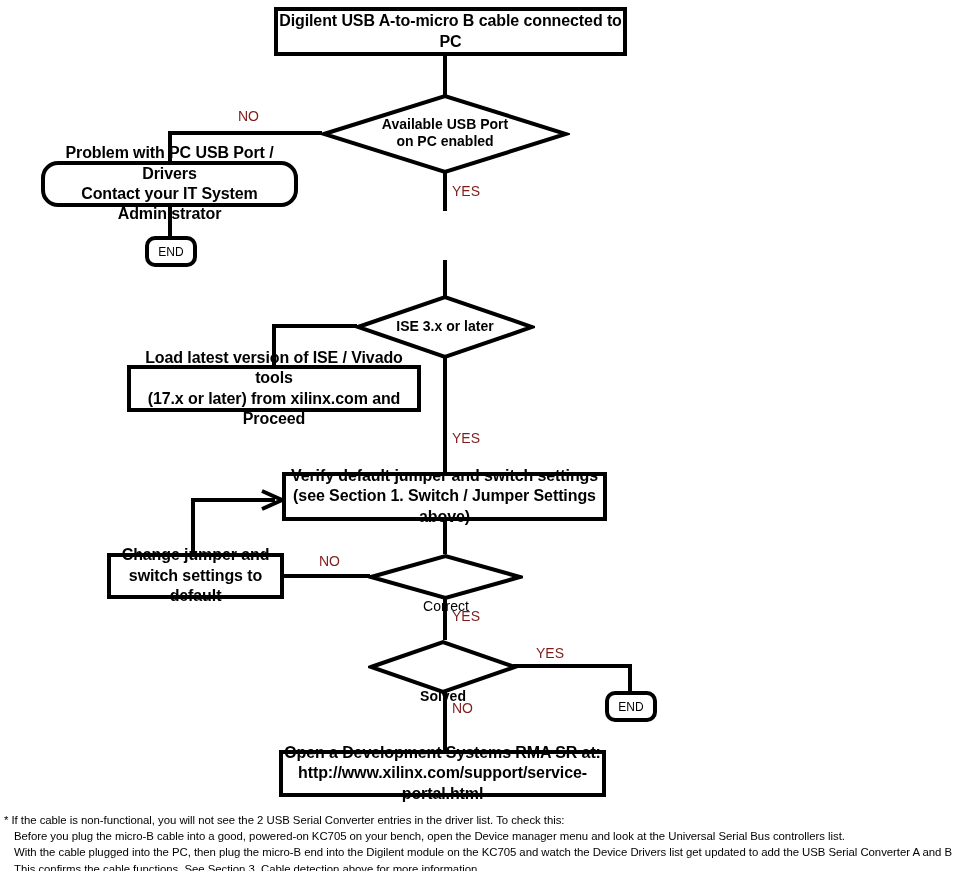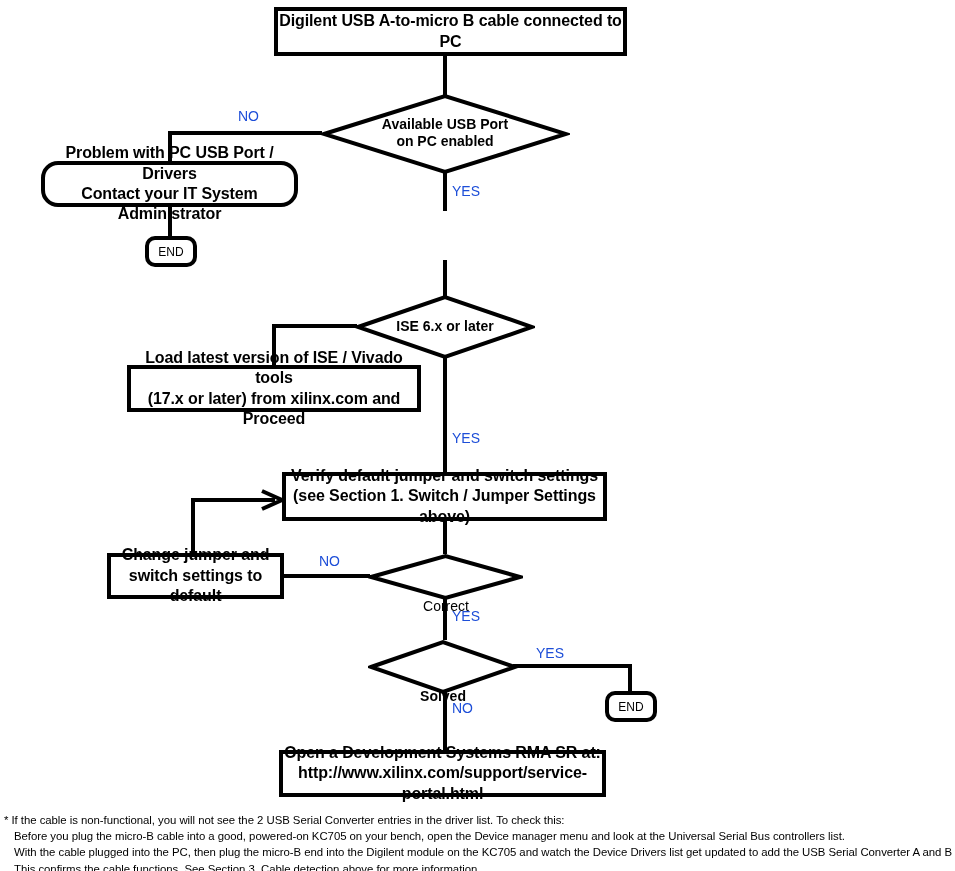--- a/index.html
+++ b/index.html
@@ -60,21 +60,21 @@
     line-height: 1.25;
     pointer-events: none;
   }
   .diamond-label.thin { font-weight: 600; margin-top: 30px; }
   
   .edge-label {
     position: absolute;
     font-size: 14px;
     font-weight: normal;
     white-space: nowrap;
-    color: #1d4ed8;
+    color: #7f1d1d;
   }
   
   #footnote {
     position: absolute;
     left: 4px;
     top: 812px;
     width: 948px;
     font-size: 11.4px;
     line-height: 1.42;
     font-weight: normal;
@@ -128,21 +128,21 @@
     <div>
       <div>Available USB Port</div>
       <div>on PC enabled</div>
     </div>
   </div>
 
   <svg class="diamond-svg" style="position:absolute;left:355px;top:294px;width:180px;height:66px;" viewBox="0 0 180 66" xmlns="http://www.w3.org/2000/svg">
     <polygon points="3,33 90,3 177,33 90,63" fill="#ffffff" stroke="#000000" stroke-width="4"></polygon>
   </svg>
   <div class="diamond-label" style="left:378px;top:313px;width:134px;height:28px;">
-    <div>ISE 6.x or later</div>
+    <div>ISE 3.x or later</div>
   </div>
 
   <svg class="diamond-svg" style="position:absolute;left:368px;top:553px;width:155px;height:48px;" viewBox="0 0 155 48" xmlns="http://www.w3.org/2000/svg">
     <polygon points="3,24 77.5,3 152,24 77.5,45" fill="#ffffff" stroke="#000000" stroke-width="4"></polygon>
   </svg>
   <div class="diamond-label thin" style="left:398px;top:566px;width:96px;height:22px;font-weight:normal;">
     <div>Correct</div>
   </div>
 
   <svg class="diamond-svg" style="position:absolute;left:368px;top:639px;width:150px;height:56px;" viewBox="0 0 150 56" xmlns="http://www.w3.org/2000/svg">

